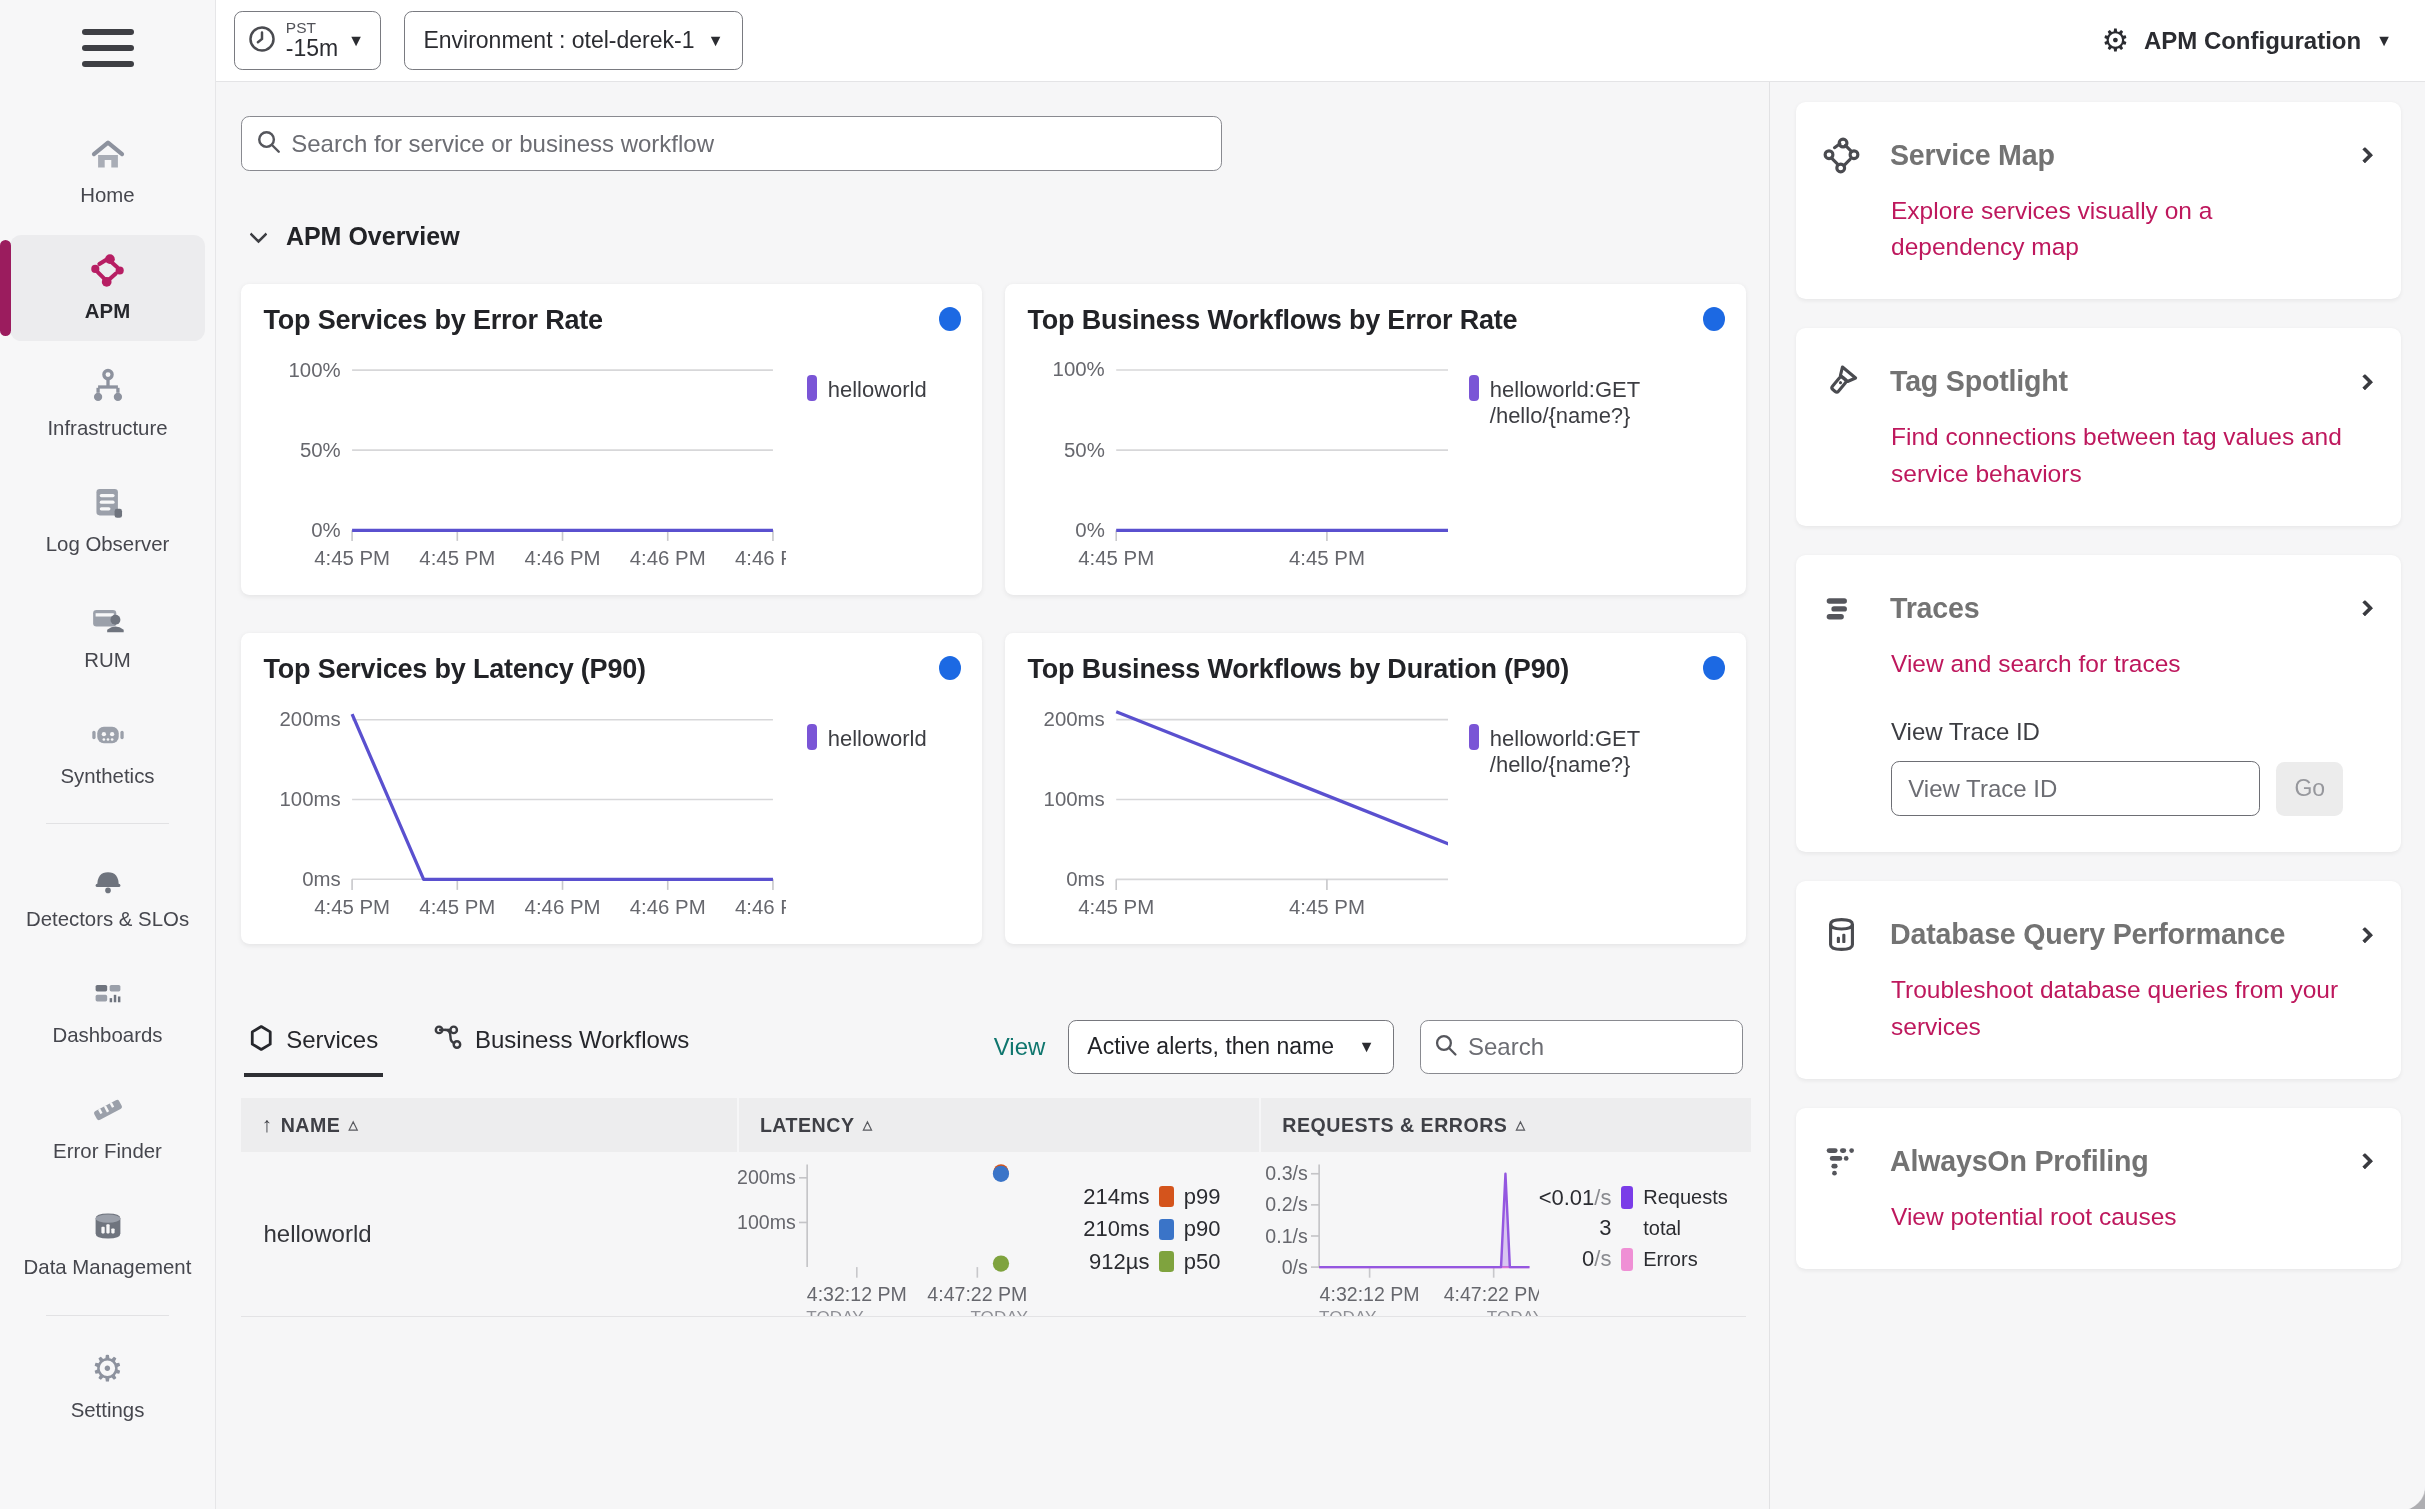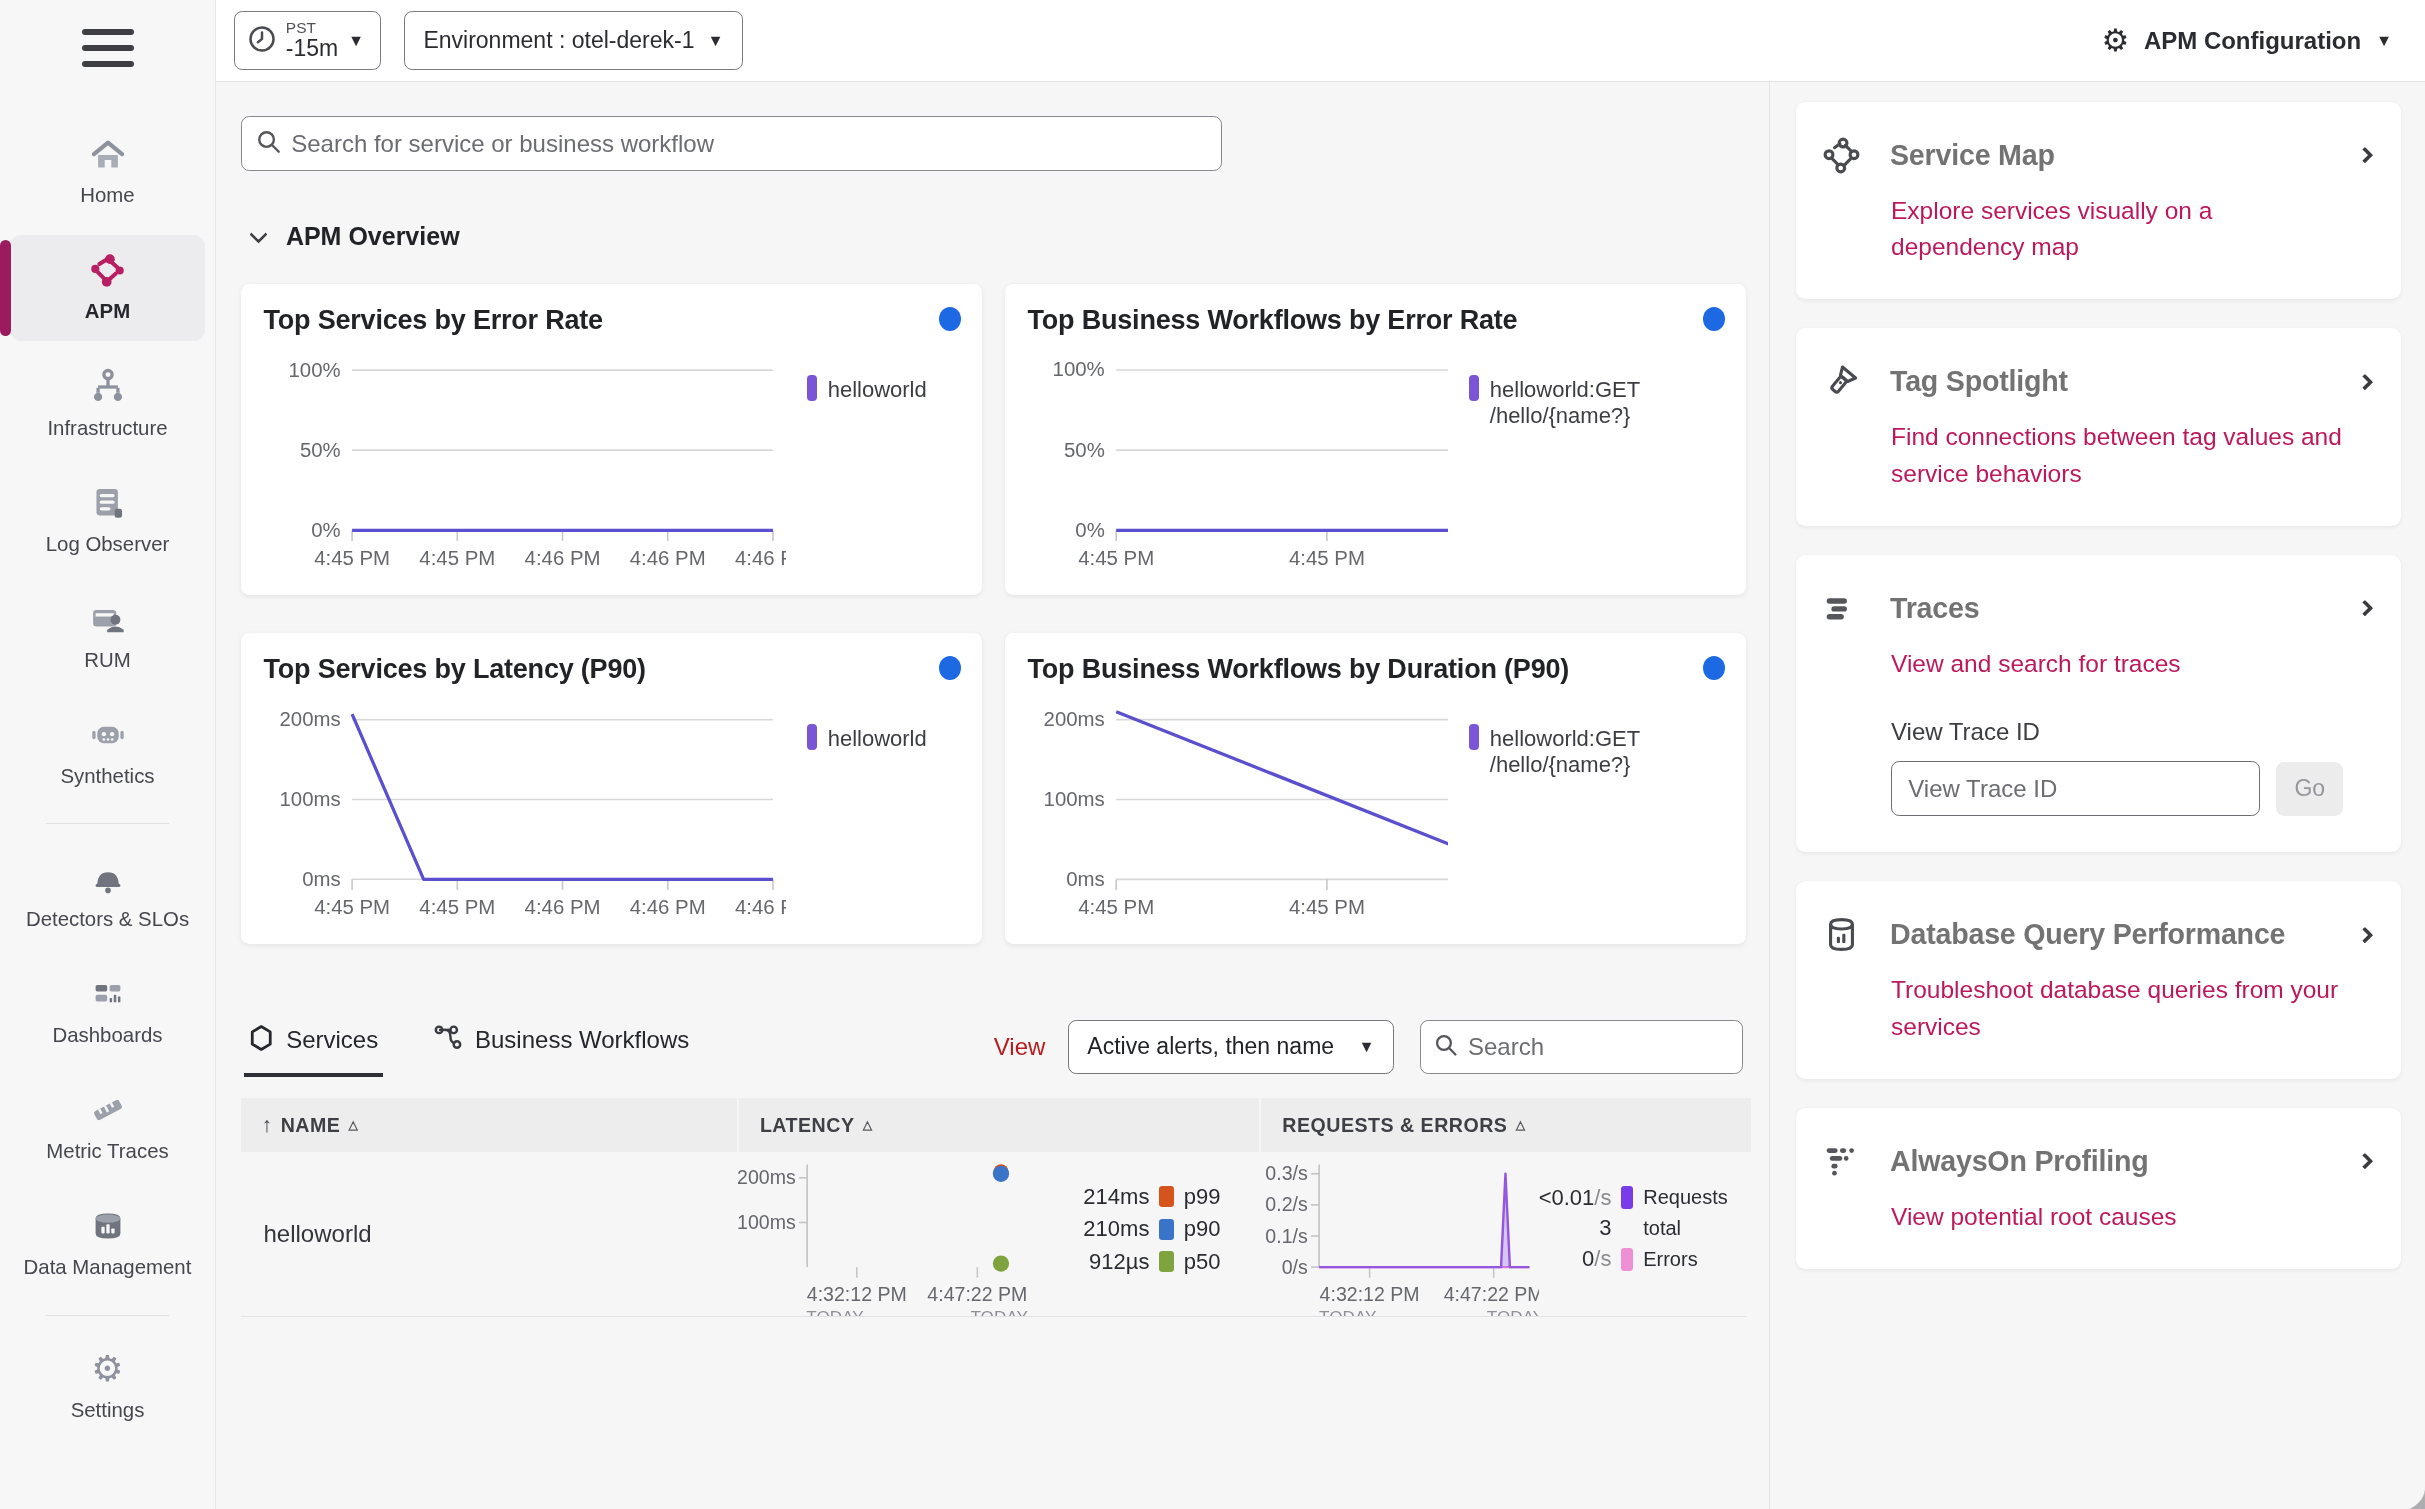--- a/index.html
+++ b/index.html
@@ -58,21 +58,21 @@
   .legend .lname { font-size:22px; color:#3c3d42; margin-top:1.6px; }
 
   svg text { font-family:"Liberation Sans", sans-serif; }
 
   
   .tabsbar { display:flex; align-items:center; margin-top:72px; padding:0 3.3px; }
   .tab { display:flex; align-items:center; gap:13px; padding:8.2px 4.9px 18px 4.9px; margin-right:46px; border-bottom:4.9px solid transparent; cursor:pointer; }
   .tab .tlabel { font-size:24px; color:#26272c; }
   .tab.active { border-bottom-color:#2e2f34; }
   .tab.active .tlabel { font-weight:400; }
-  .view-label { margin-left:auto; font-size:24px; color:#b91c1c; margin-right:23px; }
+  .view-label { margin-left:auto; font-size:24px; color:#0f766e; margin-right:23px; }
   .dd { height:54px; min-width:320px; border:1.6px solid #76777d; border-radius:8.2px; background:#fff; display:flex; align-items:center; justify-content:space-between; padding:0 18px; font-size:23px; color:#222327; cursor:pointer; gap:24.5px; }
   .search-small { width:323px; height:54px; border:1.6px solid #898a90; border-radius:8.2px; background:#fff; display:flex; align-items:center; padding:0 13px; gap:9.8px; margin-left:26px; }
 
   
   .svc-table { margin-top:21px; }
   .thead { display:grid; grid-template-columns:496px 520px 490px; column-gap:2.4px; }
   .th { background:#ededee; height:54px; display:flex; align-items:center; font-size:19.6px; font-weight:700; color:#3f4046; letter-spacing:0.5px; padding:0 21px; gap:8.2px; cursor:pointer; }
   .th .arrow { font-size:21px; font-weight:400; }
   .th .sort { font-size:12.2px; color:#5a5b60; }
   .trow { display:grid; grid-template-columns:496px 520px 490px; border-bottom:1.6px solid #e3e3e5; height:165px; }
@@ -243,21 +243,21 @@
             <g transform="rotate(-28 23 23)">
               <rect x="6" y="17" width="34" height="12" rx="3" fill="#9ba0aa"></rect>
               <g stroke="#f7f7f8" stroke-width="3">
                 <line x1="14" y1="17" x2="14" y2="23"></line>
                 <line x1="22" y1="17" x2="22" y2="25"></line>
                 <line x1="30" y1="17" x2="30" y2="23"></line>
               </g>
             </g>
           </svg>
       </span>
-      <span class="lbl">Metric Traces</span>
+      <span class="lbl">Error Finder</span>
     </div>
 
     <div class="side-item">
       <span class="side-icon">
         <svg width="38" height="38" viewBox="0 0 46 46">
             <path d="M8 14 q0 -6 15 -6 q15 0 15 6 v18 q0 6 -15 6 q-15 0 -15 -6 z" fill="#6f747e"></path>
             <ellipse cx="23" cy="14" rx="15" ry="5" fill="#9ba0aa"></ellipse>
             <g fill="#f7f7f8">
               <rect x="15" y="24" width="4" height="8" rx="1"></rect>
               <rect x="21" y="21" width="4" height="11" rx="1"></rect>

